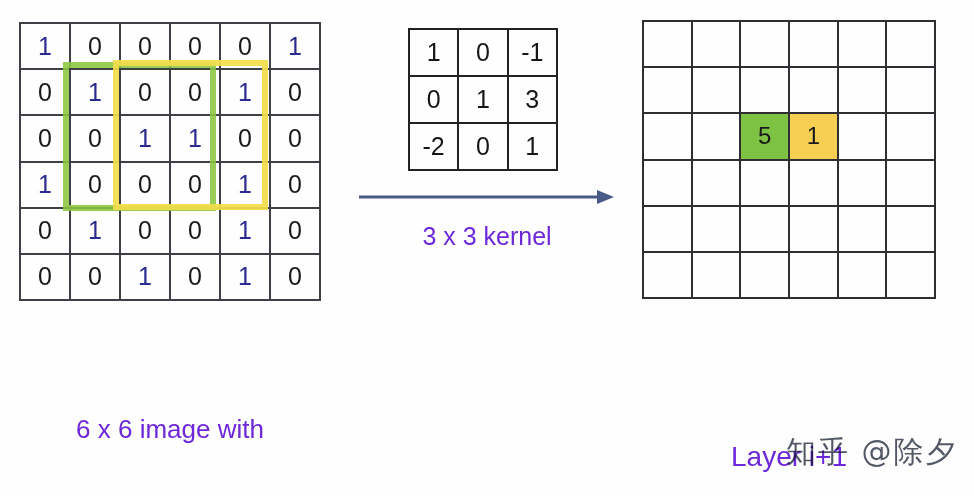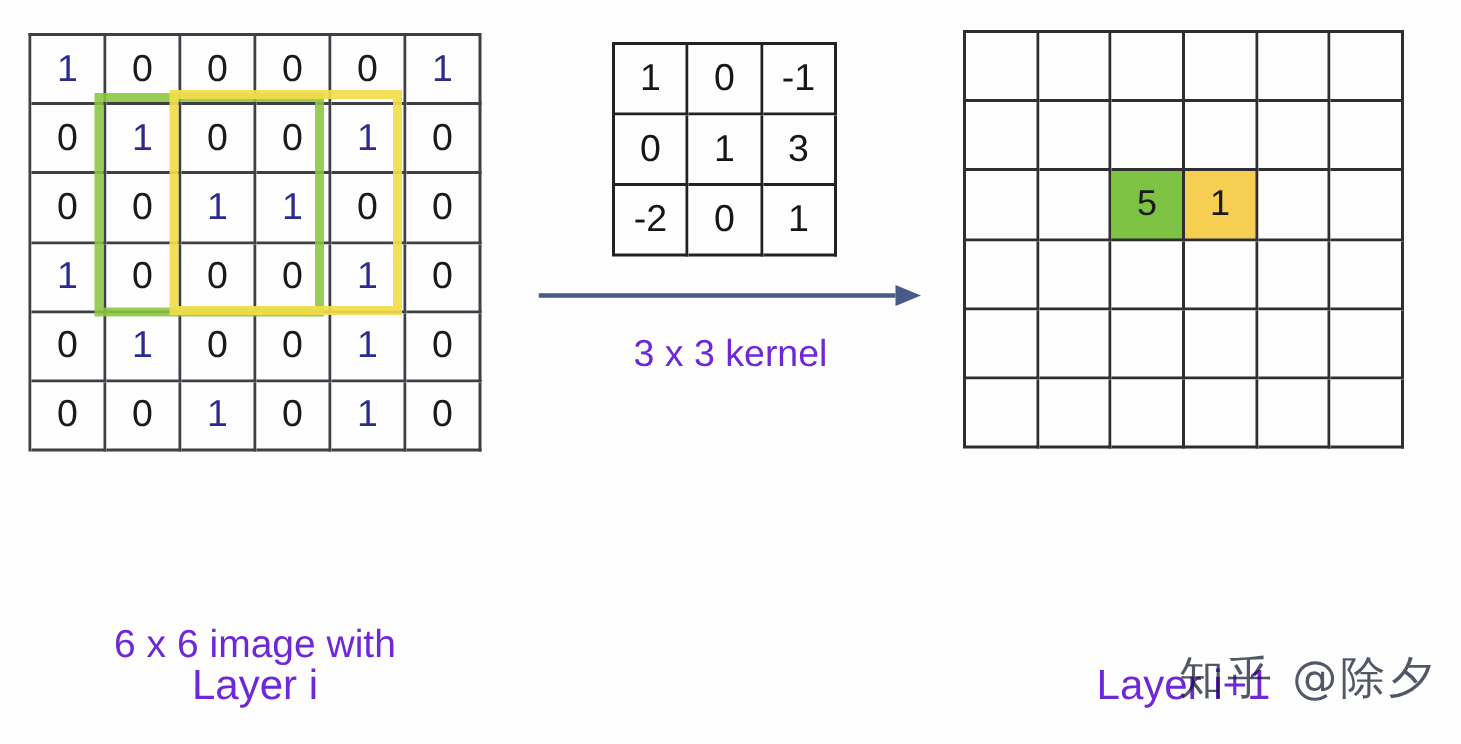--- a/index.html
+++ b/index.html
@@ -276,19 +276,18 @@
       <div class="cell"></div>
       <div class="cell"></div>
       <div class="cell"></div>
       <div class="cell"></div>
       <div class="cell"></div>
       <div class="cell"></div>
       <div class="cell"></div>
       <div class="cell"></div>
     </div>
 
-  <div class="label" id="layer-i-label">Layer i</div>
 
   <div class="label" id="layer-i1-label">Layer i+1</div>
 
   <div id="watermark">知乎 @除夕</div>
 
 </div>
 
 </body></html>

